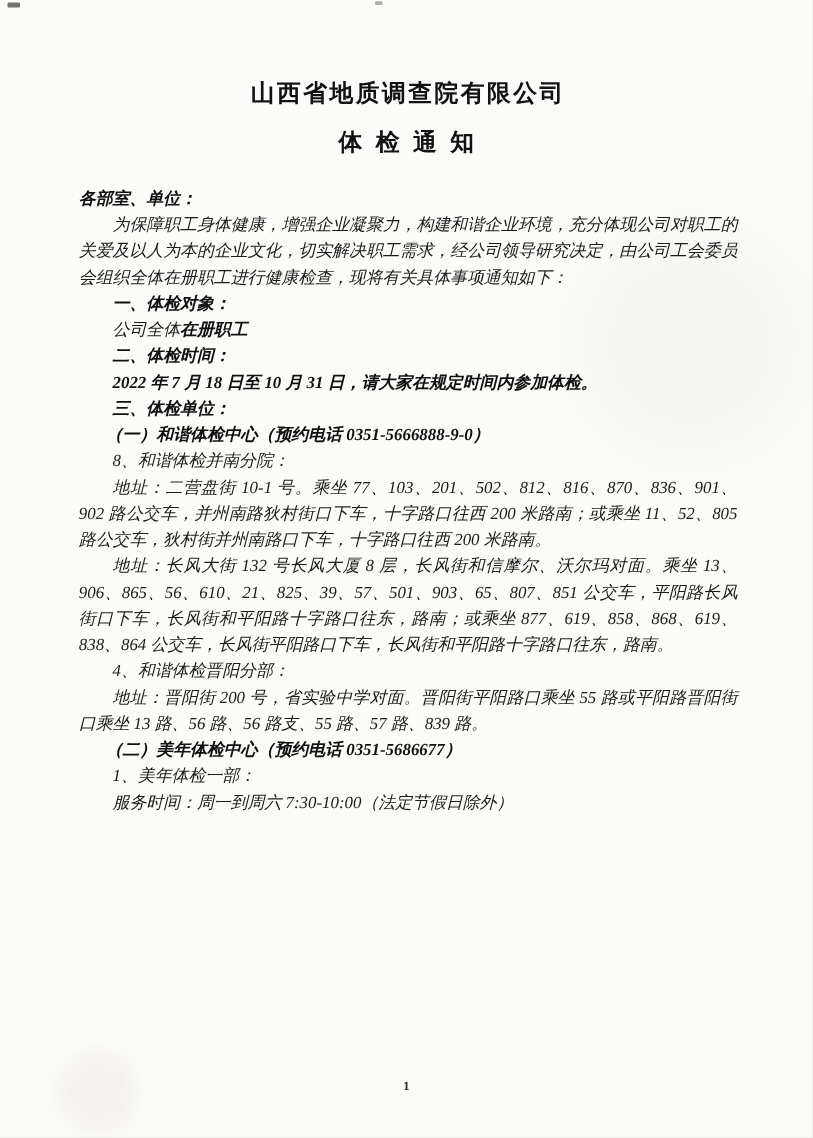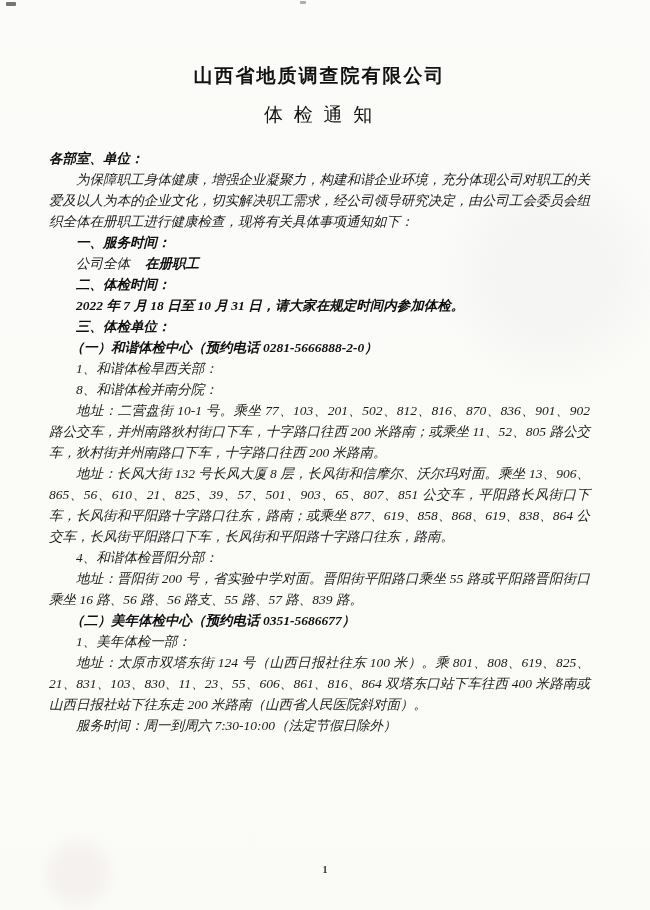--- a/index.html
+++ b/index.html
@@ -17,50 +17,50 @@
       radial-gradient(circle at 12% 96%, rgba(200,160,160,0.10) 0 18px, rgba(200,160,160,0) 40px),
       radial-gradient(circle at 85% 30%, rgba(120,120,120,0.04) 0 60px, rgba(120,120,120,0) 120px),
       linear-gradient(180deg, #fbfbf9 0%, #fafaf6 100%);
   }
   .scan-speck { position: absolute; background: #3a3a3a; border-radius: 1px; }
   .speck-a { left: 6px; top: 2px; width: 10px; height: 4px; opacity: .7; }
   .speck-b { left: 300px; top: 1px; width: 6px; height: 3px; opacity: .4; }
 
   .content {
     position: absolute;
-    left: 49px; right: 60px; top: 64px;
+    left: 63px; right: 60px; top: 64px;
   }
   .company-title {
     margin: 0 0 15px 0;
     text-align: center;
     font-size: 19px; line-height: 24px;
     font-weight: bold;
     letter-spacing: 2px;
     color: #121212;
     white-space: nowrap;
   }
   .notice-title {
     margin: 0 0 21px 0;
     text-align: center;
     font-size: 19px; line-height: 24px;
-    font-weight: normal;
+    font-weight: bold;
     letter-spacing: 3px;
     color: #121212;
     white-space: nowrap;
   }
   .body-text {
     font-size: 13.5px;
     line-height: 21px;
     text-align: justify;
     color: #1b1b1b;
   }
   .body-text p { margin: 0; font-style: italic; }
   .indent  { text-indent: 2em; }
   .indent-sm { text-indent: 1.6em; }
-  .bold { font-weight: bold; color: #101010; margin-left: 15px; }
+  .bold { font-weight: bold; color: #101010; }
   .page-number {
     position: absolute;
     left: 0; right: 0; top: 864px;
     text-align: center;
     font-size: 10px;
     font-weight: bold;
     color: #2c2c2c;
   }
 </style>
 </head>
@@ -72,42 +72,40 @@
 
   <div class="content">
     <h1 class="company-title">山西省地质调查院有限公司</h1>
     <h2 class="notice-title">体 检 通 知</h2>
 
     <div class="body-text">
       <p class="bold">各部室、单位：</p>
 
       <p class="indent">为保障职工身体健康，增强企业凝聚力，构建和谐企业环境，充分体现公司对职工的关爱及以人为本的企业文化，切实解决职工需求，经公司领导研究决定，由公司工会委员会组织全体在册职工进行健康检查，现将有关具体事项通知如下：</p>
 
-      <p class="indent bold">一、服务时间：</p>
+      <p class="indent bold">一、体检对象：</p>
       <p class="indent"><span>公司全体</span><span class="bold">在册职工</span></p>
 
       <p class="indent bold">二、体检时间：</p>
       <p class="indent bold">2022 年 7 月 18 日至 10 月 31 日，请大家在规定时间内参加体检。</p>
 
       <p class="indent bold">三、体检单位：</p>
 
-      <p class="indent-sm bold">（一）和谐体检中心（预约电话 0281-5666888-2-0）</p>
+      <p class="indent-sm bold">（一）和谐体检中心（预约电话 0351-5666888-9-0）</p>
 
-      <p class="indent">1、和谐体检旱西关部：</p>
 
       <p class="indent">8、和谐体检并南分院：</p>
       <p class="indent">地址：二营盘街 10-1 号。乘坐 77、103、201、502、812、816、870、836、901、902 路公交车，并州南路狄村街口下车，十字路口往西 200 米路南；或乘坐 11、52、805 路公交车，狄村街并州南路口下车，十字路口往西 200 米路南。</p>
 
       <p class="indent">地址：长风大街 132 号长风大厦 8 层，长风街和信摩尔、沃尔玛对面。乘坐 13、906、865、56、610、21、825、39、57、501、903、65、807、851 公交车，平阳路长风街口下车，长风街和平阳路十字路口往东，路南；或乘坐 877、619、858、868、619、838、864 公交车，长风街平阳路口下车，长风街和平阳路十字路口往东，路南。</p>
 
       <p class="indent">4、和谐体检晋阳分部：</p>
-      <p class="indent">地址：晋阳街 200 号，省实验中学对面。晋阳街平阳路口乘坐 55 路或平阳路晋阳街口乘坐 16 路、56 路、56 路支、55 路、57 路、839 路。</p>
+      <p class="indent">地址：晋阳街 200 号，省实验中学对面。晋阳街平阳路口乘坐 55 路或平阳路晋阳街口乘坐 13 路、56 路、56 路支、55 路、57 路、839 路。</p>
 
       <p class="indent-sm bold">（二）美年体检中心（预约电话 0351-5686677）</p>
 
       <p class="indent">1、美年体检一部：</p>
-      <p class="indent">地址：太原市双塔东街 124 号（山西日报社往东 100 米）。乘 801、808、619、825、21、831、103、830、11、23、55、606、861、816、864 双塔东口站下车往西 400 米路南或山西日报社站下往东走 200 米路南（山西省人民医院斜对面）。</p>
       <p class="indent">服务时间：周一到周六 7:30-10:00（法定节假日除外）</p>
     </div>
   </div>
 
   <div class="page-number">1</div>
 </div>
 
 </body></html>

